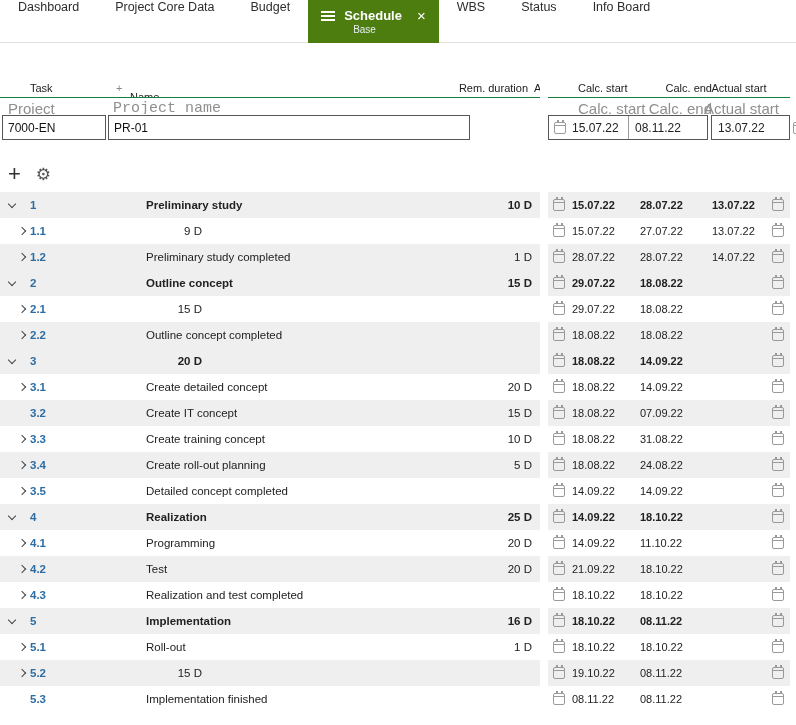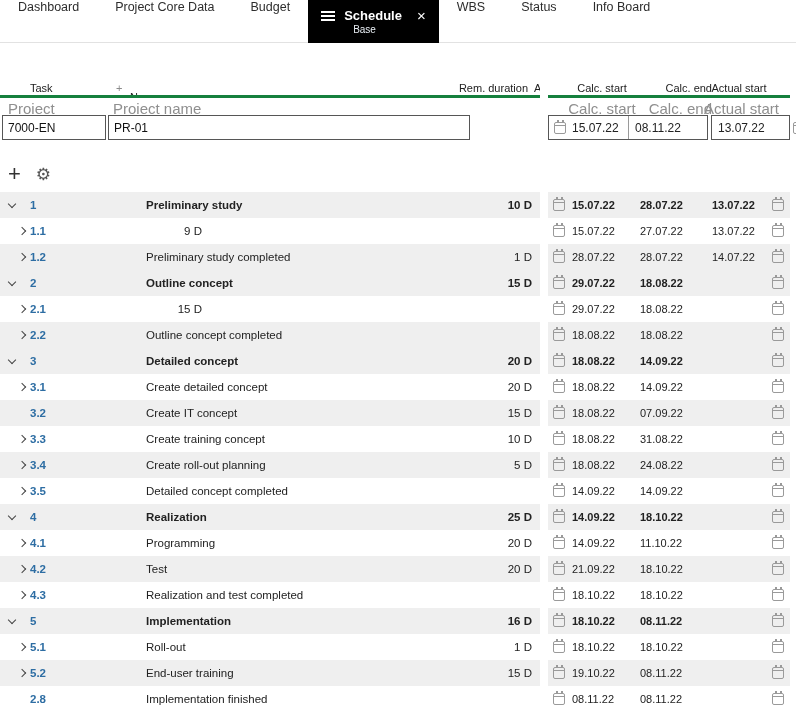--- a/index.html
+++ b/index.html
@@ -3,52 +3,52 @@
 <meta charset="utf-8">
 <style>
   * { margin:0; padding:0; box-sizing:border-box; }
   html,body { width:796px; height:725px; overflow:hidden; background:#fff;
     font-family:"Liberation Sans", sans-serif; color:#222; }
 
   
   .tabbar { display:flex; height:43px; align-items:flex-start; border-bottom:1px solid #e2e2e2; }
   .tab { height:31px; display:flex; align-items:flex-start; padding:0 18px;
     font-size:12.5px; color:#2d2d2d; white-space:nowrap; cursor:pointer; }
-  .tab.active { background:#000000; color:#fff; height:43px; padding:0 13px;
+  .tab.active { background:#4d7c0f; color:#fff; height:43px; padding:0 13px;
     flex-direction:column; justify-content:center; align-items:stretch; }
   .active-top { display:flex; align-items:center; gap:9px; }
   .tab.active .tab-label { font-weight:bold; font-size:13px; }
   .hamburger { width:14px; height:10px;
     background:linear-gradient(#fff 0 2px, transparent 2px 4px, #fff 4px 6px, transparent 6px 8px, #fff 8px 10px); }
   .close { font-size:15px; line-height:1; margin-left:6px; cursor:pointer; }
   .tab-sub { font-size:10px; color:#e9eff5; margin-left:32px; margin-top:1px; }
 
   
   .lpane { width:540px; position:relative; overflow:hidden; }
   .gap   { width:8px; }
   .rpane { width:242px; position:relative; overflow:visible; }
   .edge  { width:6px; }
   .flexrow { display:flex; }
 
   .spacer1 { height:37px; }
   .spacer2 { height:14px; }
 
   
   .h1 { height:18px; font-size:11px; color:#222; }
-  .h1 .lpane, .h1 .rpane { border-bottom:3px solid #15803d; }
+  .h1 .lpane, .h1 .rpane { border-bottom:1px solid #15803d; }
   .h2 { height:16px; font-size:15px; color:#8f8f8f; }
   .h1 span, .h2 span { position:absolute; top:2px; white-space:nowrap; }
   .h-task { left:30px; }
   .h-plus { left:116px; color:#8a8a8a; }
   .h-name { left:130px;margin-top:9px; }
   .h-dur  { left:448px; width:80px; text-align:right; }
   .h-a    { left:534px; }
   .h-project { left:8px; }
-  .h-projectname { left:113px; }
-  .hr-cs { left:20px; width:68px; text-align:center; }
+  .h-projectname { left:113px;font-family:Liberation Mono, monospace; }
+  .hr-cs { left:30px; width:68px; }
   .hr-ce { left:96px; width:68px; text-align:right; }
   .hr-as { left:156px; width:70px; text-align:center; }
 
   
   .inputrow { height:28px; position:relative; font-size:12px; }
   .inputrow input { position:absolute; top:1px; height:25px; border:1px solid #565656;
     padding:0 5px; font:12px "Liberation Sans", sans-serif; color:#111; outline:none; }
   .inp-id { left:2px; width:104px; }
   .inp-name { left:108px; width:362px; }
   .datebox1 { position:absolute; left:0; top:1px; width:160px; height:25px;
@@ -342,21 +342,20 @@
     </div>
     <div class="edge"></div>
   </div>
 
   <div class="row shaded group">
     <div class="lp">
       <span class="chev-slot">
           <span class="chevron down"></span>
         </span>
       <span class="num">3</span>
-      <span class="nm">Detailed concept</span>
       <span class="dur">20 D</span>
     </div>
     <div class="gp"></div>
     <div class="rp">
       <span class="cal">
           <span class="cal-icon"></span>
         </span>
       <span class="cs">18.08.22</span>
       <span class="ce">14.09.22</span>
       <span class="as"></span>
@@ -630,21 +629,20 @@
     </div>
     <div class="edge"></div>
   </div>
 
   <div class="row shaded">
     <div class="lp">
       <span class="chev-slot">
           <span class="chevron right"></span>
         </span>
       <span class="num">5.2</span>
-      <span class="nm">End-user training</span>
       <span class="dur">15 D</span>
     </div>
     <div class="gp"></div>
     <div class="rp">
       <span class="cal">
           <span class="cal-icon"></span>
         </span>
       <span class="cs">19.10.22</span>
       <span class="ce">08.11.22</span>
       <span class="as"></span>
@@ -653,21 +651,21 @@
         </span>
     </div>
     <div class="edge"></div>
   </div>
 
   <div class="row">
     <div class="lp">
       <span class="chev-slot">
           <span class="chevron none"></span>
         </span>
-      <span class="num">2.8</span>
+      <span class="num">5.3</span>
       <span class="nm">Implementation finished</span>
       <span class="dur"></span>
     </div>
     <div class="gp"></div>
     <div class="rp">
       <span class="cal">
           <span class="cal-icon"></span>
         </span>
       <span class="cs">08.11.22</span>
       <span class="ce">08.11.22</span>

